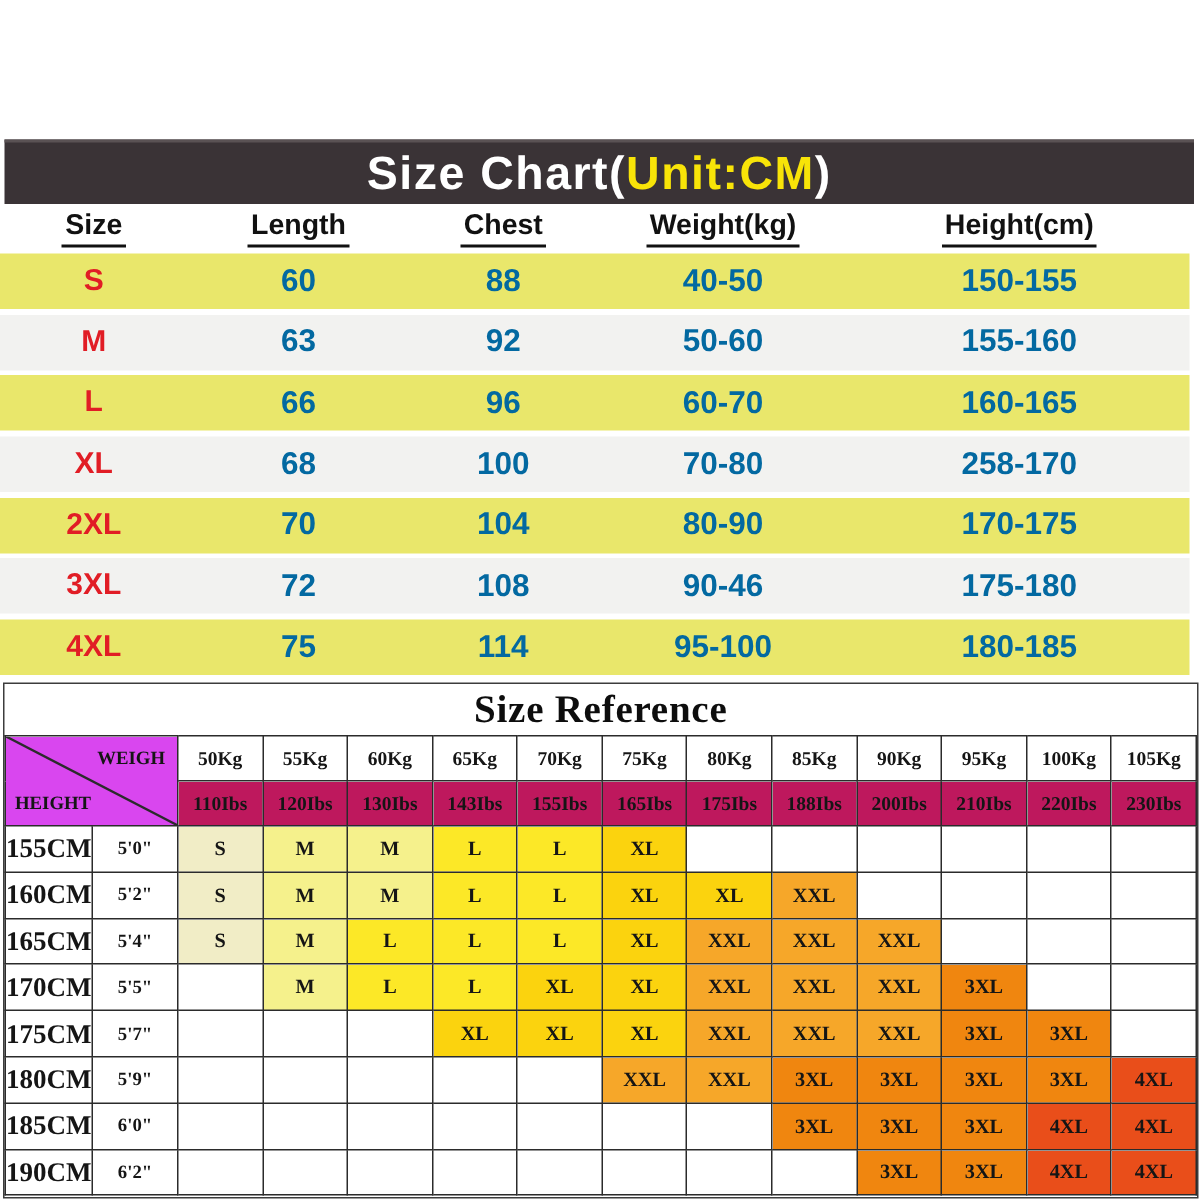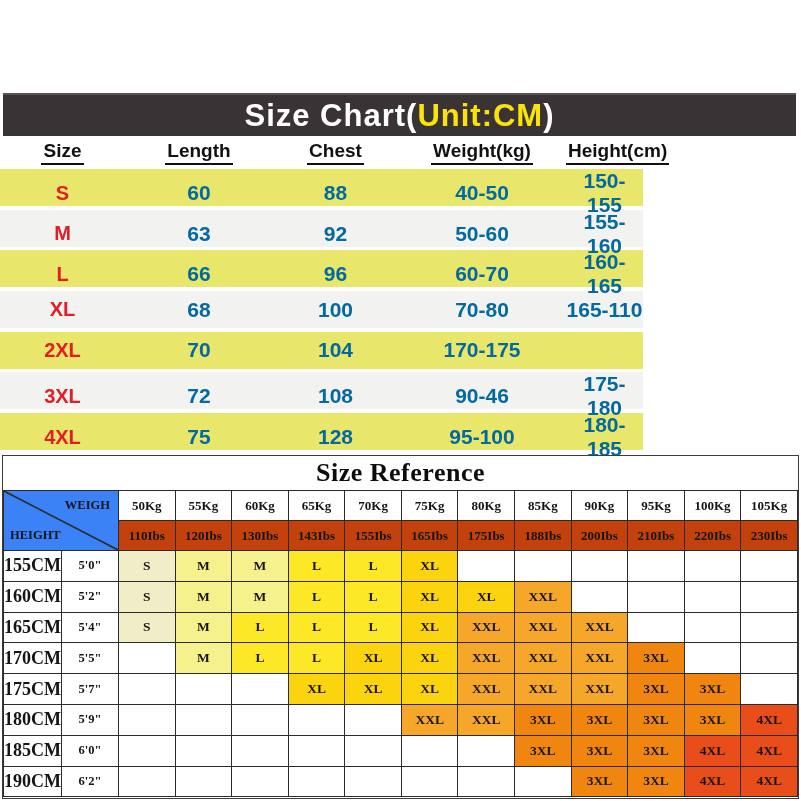--- a/index.html
+++ b/index.html
@@ -13,21 +13,21 @@
     position:absolute; top:93px; left:3px; width:793px; height:41px;
     background:var(--title-bg,#3a3336);
     border-top:2px solid #5a5254;
     display:flex; align-items:center; justify-content:center;
     font-weight:bold; font-size:31px; letter-spacing:1px; color:#ffffff;
     white-space:pre;
   }
   .title-bar .hl { color:var(--title-hl,#f8e408); }
 
   
-  .size-table { position:absolute; top:136px; left:0; width:643px; }
+  .size-table { position:absolute; top:136px; left:0; width:793px; }
   .st-grid {
     display:grid; grid-template-columns:125px 148px 125px 168px 1fr;
     align-items:center; text-align:center;
   }
   .st-header { height:33px; }
   .st-header .st-h {
     font-weight:bold; font-size:19px; color:#111;
     justify-self:center;
     border-bottom:2.5px solid #111; padding:0 2px 1px 2px;
   }
@@ -51,25 +51,25 @@
     width:100%; border-collapse:collapse; table-layout:fixed;
   }
   .ref-table th, .ref-table td {
     border:1px solid #2b2b2b; text-align:center; vertical-align:middle;
     font-family:"Liberation Serif", serif; color:#151515;
     overflow:hidden; padding:0;
   }
   .ref-table thead tr { height:30px; }
   .ref-table tbody tr { height:30.8px; }
   th.kg  { font-weight:bold; font-size:13px; background:#fff;margin-top:48px; }
-  th.lbs { font-weight:bold; font-size:13px; background:#c2410c; }
+  th.lbs { font-weight:bold; font-size:13px; background:#be185d; }
   td.cm  { font-weight:bold; font-size:18px; background:#fff; }
   td.ft  { font-weight:bold; font-size:12.5px; background:#fff; }
   td.sz  { font-weight:bold; font-size:13.5px; }
-  th.corner { position:relative; background:#3b82f6; padding:0; }
+  th.corner { position:relative; background:#d946ef; padding:0; }
   .corner svg { position:absolute; top:0; left:0; width:100%; height:100%; }
   .corner-top {
     position:absolute; top:7px; right:8px;
     font-weight:bold; font-size:12.5px; color:#151515;
   }
   .corner-bottom {
     position:absolute; bottom:7px; left:6px;
     font-weight:bold; font-size:12.5px; color:#151515;
   }
 </style>
@@ -108,39 +108,40 @@
           <div class="st-cell">66</div>
           <div class="st-cell">96</div>
           <div class="st-cell">60-70</div>
           <div class="st-cell">160-165</div>
         </div>
         <div class="st-grid st-row st-light">
           <div class="st-cell st-size">XL</div>
           <div class="st-cell">68</div>
           <div class="st-cell">100</div>
           <div class="st-cell">70-80</div>
-          <div class="st-cell">165-110</div>
+          <div class="st-cell">258-170</div>
         </div>
         <div class="st-grid st-row st-yellow">
           <div class="st-cell st-size">2XL</div>
           <div class="st-cell">70</div>
           <div class="st-cell">104</div>
+          <div class="st-cell">80-90</div>
           <div class="st-cell">170-175</div>
         </div>
         <div class="st-grid st-row st-light">
           <div class="st-cell st-size">3XL</div>
           <div class="st-cell">72</div>
           <div class="st-cell">108</div>
           <div class="st-cell">90-46</div>
           <div class="st-cell">175-180</div>
         </div>
         <div class="st-grid st-row st-yellow">
           <div class="st-cell st-size">4XL</div>
           <div class="st-cell">75</div>
-          <div class="st-cell">128</div>
+          <div class="st-cell">114</div>
           <div class="st-cell">95-100</div>
           <div class="st-cell">180-185</div>
         </div>
       </div>
   </div>
 
   <div class="ref-box">
     <div class="ref-title">Size Reference</div>
     <table class="ref-table">
       <colgroup>

